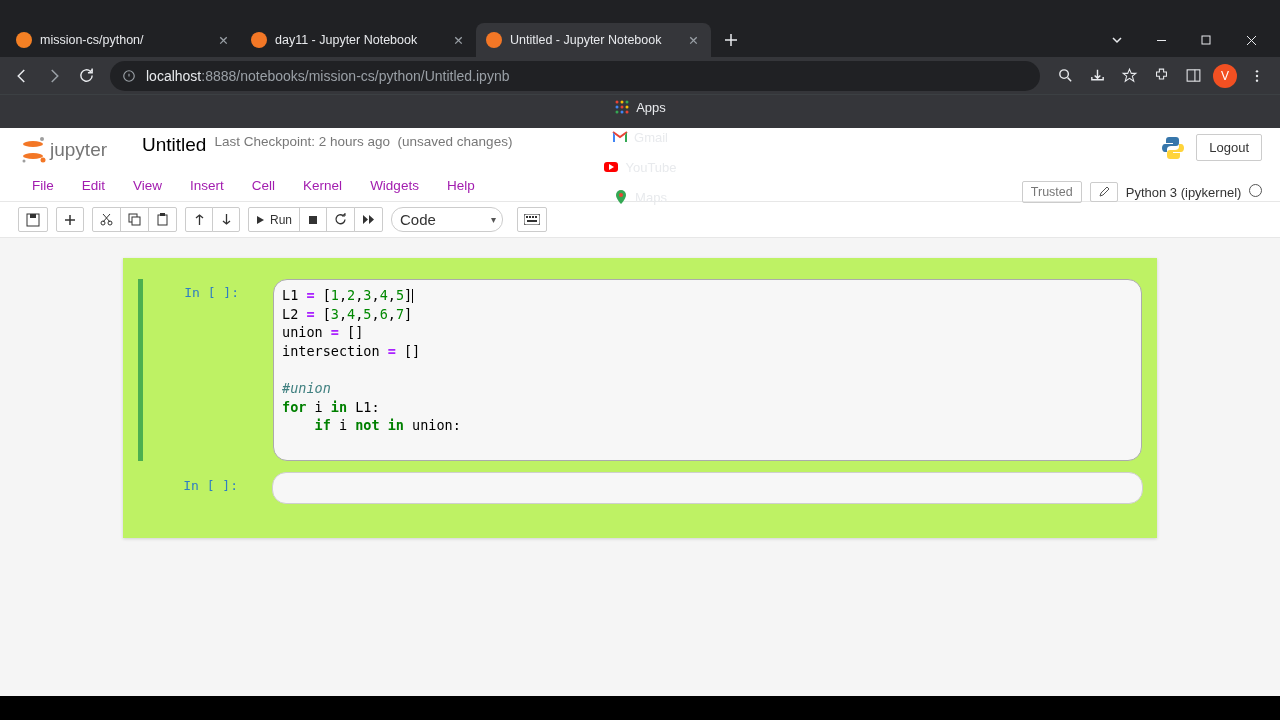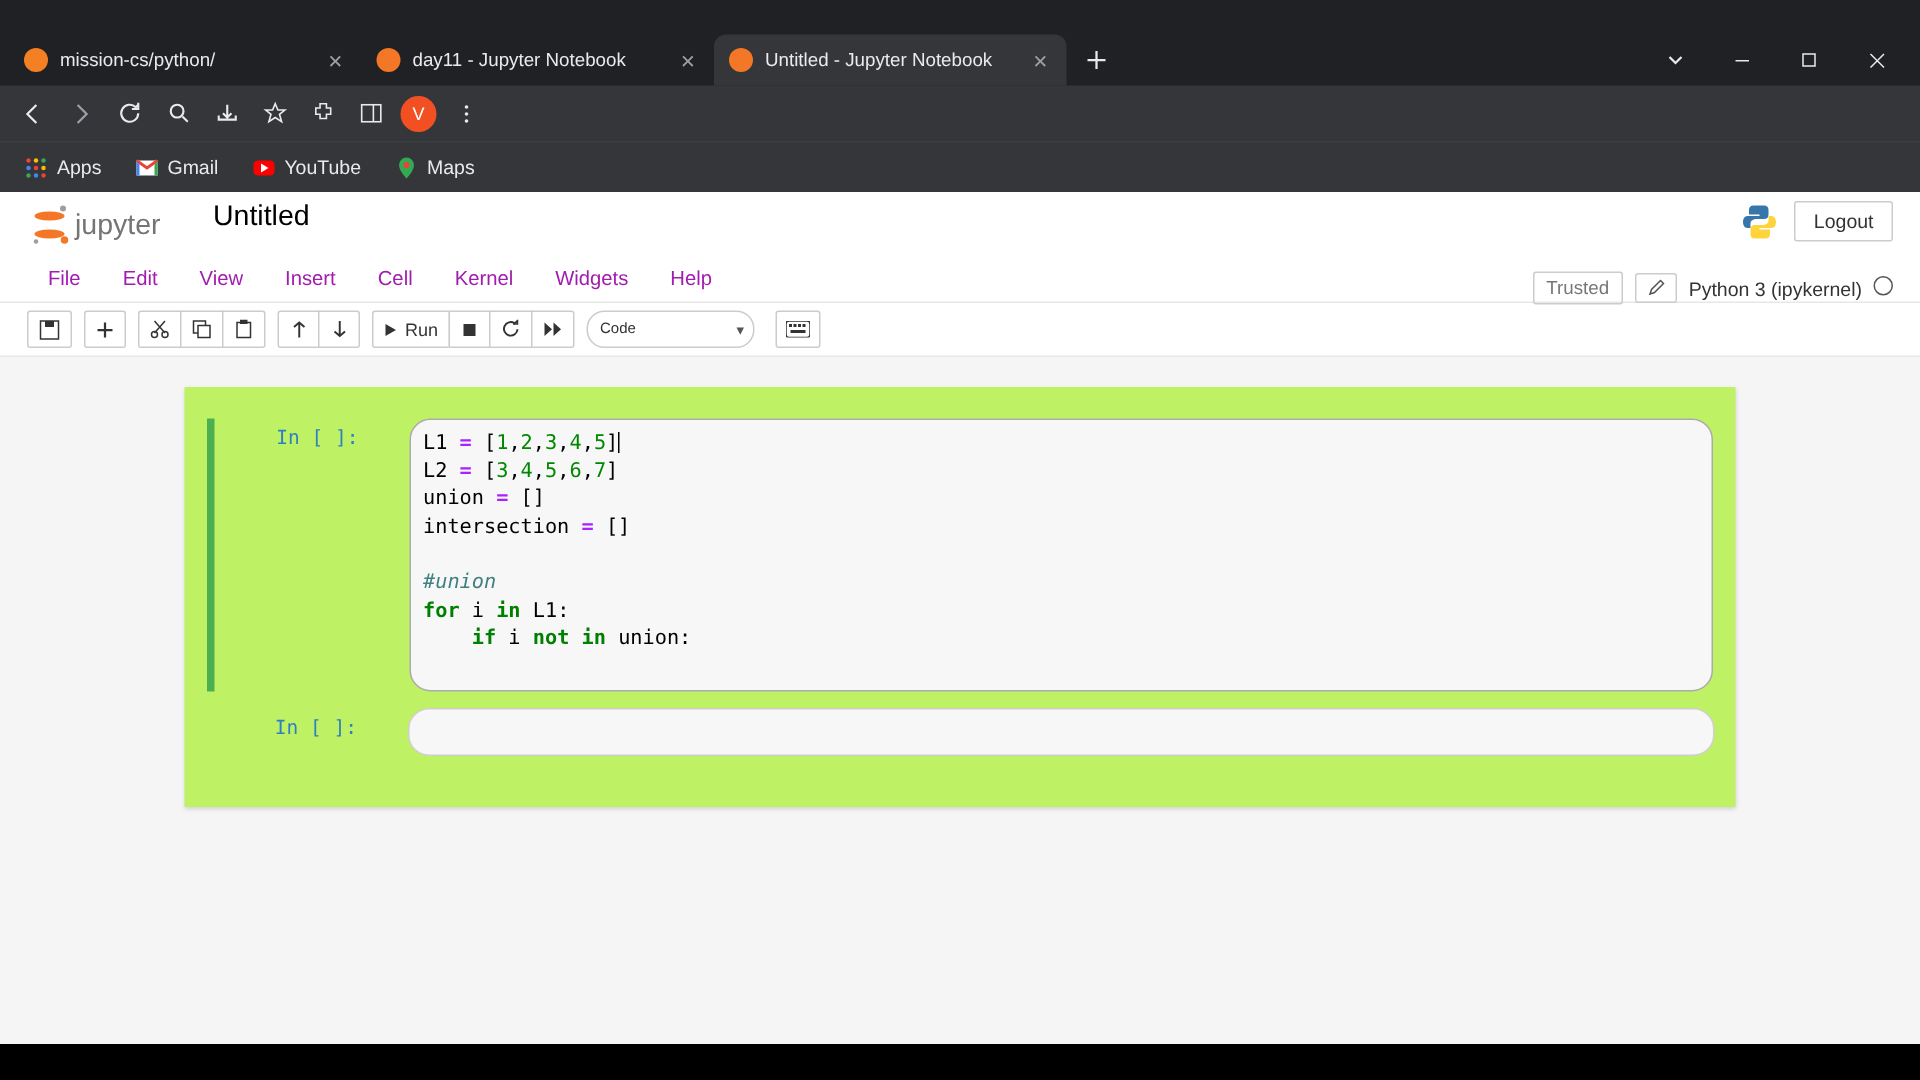--- a/index.html
+++ b/index.html
@@ -21,21 +21,21 @@
 .nav-ico { width: 28px; height: 28px; display: flex; align-items: center; justify-content: center; color: #9aa0a6; }
 .nav-ico.enabled { color: #e8eaed; }
 .omnibox { flex: 1; background: #202124; border-radius: 16px; height: 30px; display: flex; align-items: center; padding: 0 12px; color: #e8eaed; font-size: 14px; margin: 0 6px; }
 .omnibox .secure { color: #9aa0a6; margin-right: 10px; display:flex; }
 .omnibox .host { color: #e8eaed; }
 .omnibox .path { color: #9aa0a6; }
 .right-icons { display: flex; align-items: center; gap: 2px; }
 .right-icons .nav-ico { width: 30px; }
 .avatar-chip { width: 24px; height: 24px; border-radius: 50%; background: #f25022; color: #fff; display: flex; align-items: center; justify-content: center; font-size: 12px; font-weight: 500; }
 
-.bookmark-bar { background: #35363a; height: 34px; display: flex; align-items: center; padding: 0 8px; gap: 6px; border-top: 1px solid #3c4043; }
+.bookmark-bar { background: #35363a; height: 34px; display: flex; align-items: center; padding: 0 8px; gap: 6px; border-top: 1px solid #3c4043; flex-direction: column; }
 .bk-item { display: flex; align-items: center; gap: 6px; padding: 4px 8px; color: #e8eaed; font-size: 13px; border-radius: 4px; }
 .bk-item .bk-favicon { width: 16px; height: 16px; }
 
 
 .page { background: #fff; }
 .jp-header { display: flex; align-items: flex-start; padding: 6px 18px 4px 18px; }
 .jp-logo { width: 110px; height: 32px; margin-right: 14px; }
 .jp-title { font-size: 19px; color: #000; margin-right: 8px; }
 .jp-checkpoint { font-size: 13.5px; color: #777; }
 .jp-checkpoint .unsaved { color: #777; }
@@ -52,21 +52,21 @@
 .kernel-ind { width: 13px; height: 13px; border: 1.5px solid #555; border-radius: 50%; display:inline-block; margin-left:4px; }
 
 .jp-toolbar { display: flex; align-items: center; padding: 3px 18px; border-bottom: 1px solid #e7e7e7; gap: 0; height: 36px; }
 .tb-group { display: flex; margin-right: 8px; }
 .tb-btn { border: 1px solid #ccc; background: #fff; height: 25px; min-width: 28px; padding: 0 7px; display: flex; align-items: center; justify-content: center; color: #333; font-size: 12px; }
 .tb-group .tb-btn:not(:first-child){ margin-left:-1px; }
 .tb-group .tb-btn:first-child{ border-radius:2px 0 0 2px; }
 .tb-group .tb-btn:last-child{ border-radius:0 2px 2px 0; }
 .tb-group.single .tb-btn{ border-radius:2px; }
 .run-btn { display: flex; align-items: center; gap: 4px; }
-.celltype-sel { border: 1px solid #ccc; height: 25px; font-size: 10px; padding: 0 22px 0 8px; background: #fff; color: #333; position: relative; border-radius:12px; min-width:112px; display:flex;align-items:center; }
+.celltype-sel { border: 1px solid #ccc; height: 25px; font-size: 15px; padding: 0 22px 0 8px; background: #fff; color: #333; position: relative; border-radius:12px; min-width:112px; display:flex;align-items:center; }
 .celltype-sel::after { content: "▾"; position: absolute; right: 6px; font-size: 10px; color: #555; }
 .cmd-palette { border: 1px solid #ccc; height: 25px; width: 30px; margin-left: 14px; border-radius:2px;display:flex;align-items:center;justify-content:center; }
 
 .notebook-area { background: #f5f5f5; padding: 20px 0 40px 0; min-height: 560px; }
 .nb-container { background: #bef264; width: 1034px; margin: 0 auto; box-shadow: 0 1px 3px rgba(0,0,0,.15); padding: 14px 8px 28px 8px; }
 
 .cell { display: flex; padding: 4px 6px; margin: 2px 0; }
 .cell.selected { border: 1px solid #66bb6a00; }
 .cell.selected .cell-bar { background: #4caf50; }
 .cell-bar { width: 5px; margin-right: 4px; background: transparent; }
@@ -143,20 +143,31 @@
         <svg width="18" height="18" viewBox="0 0 24 24">
           <path d="M9 4l8 8-8 8" stroke="currentColor" stroke-width="2" fill="none"></path>
         </svg>
       </div>
     <div class="nav-ico enabled">
         <svg width="17" height="17" viewBox="0 0 24 24">
           <path d="M20 12a8 8 0 1 1-2.34-5.66L20 4" stroke="currentColor" stroke-width="2" fill="none"></path>
           <path d="M20 2v6h-6" stroke="currentColor" stroke-width="2" fill="none"></path>
         </svg>
       </div>
+    <div class="omnibox">
+      <span class="secure">
+          <svg width="14" height="14" viewBox="0 0 24 24">
+            <circle cx="12" cy="12" r="9" stroke="#9aa0a6" stroke-width="2" fill="none"></circle>
+            <path d="M12 8v5m0 3v0" stroke="#9aa0a6" stroke-width="2"></path>
+          </svg>
+        </span>
+      <span class="host">localhost</span>
+        <span class="path">:8888</span>
+        <span class="path">/notebooks/mission-cs/python/Untitled.ipynb</span>
+    </div>
     <div class="right-icons">
       <div class="nav-ico">
           <svg width="17" height="17" viewBox="0 0 24 24">
             <circle cx="10" cy="10" r="6" stroke="#e8eaed" stroke-width="2" fill="none"></circle>
             <path d="M15 15l5 5" stroke="#e8eaed" stroke-width="2"></path>
           </svg>
         </div>
       <div class="nav-ico">
           <svg width="17" height="17" viewBox="0 0 24 24">
             <path d="M4 14v4h16v-4M12 4v12m-4-4l4 4 4-4" stroke="#e8eaed" stroke-width="2" fill="none"></path>
@@ -246,20 +257,24 @@
       <svg width="110" height="32" viewBox="0 0 110 32">
           <ellipse cx="15" cy="10" rx="10" ry="3" fill="#f37726"></ellipse>
           <ellipse cx="15" cy="22" rx="10" ry="3" fill="#f37726"></ellipse>
           <circle cx="24" cy="5" r="2" fill="#9e9e9e"></circle>
           <circle cx="6" cy="27" r="1.5" fill="#9e9e9e"></circle>
           <circle cx="25" cy="26" r="2.5" fill="#f37726"></circle>
           <text x="32" y="22" font-family="Helvetica" font-size="19" fill="#757575">jupyter</text>
         </svg>
     </span>
     <span class="jp-title">Untitled</span>
+    <span class="jp-checkpoint">
+      <span>Last Checkpoint: 2 hours ago</span>&nbsp;
+      <span class="unsaved">(unsaved changes)</span>
+    </span>
     <div class="jp-header-right">
       <span class="py-logo">
         <svg width="26" height="26" viewBox="0 0 26 26">
             <path d="M12 2h-3c-2 0-3 1-3 3v3h7V9H5c-2 0-3 2-3 4s1 4 3 4h2v-3c0-2 2-3 4-3h5c2 0 3-1 3-3V5c0-2-1-3-3-3z" fill="#3776ab"></path>
             <path d="M14 24h3c2 0 3-1 3-3v-3h-7v-1h8c2 0 3-2 3-4s-1-4-3-4h-2v3c0 2-2 3-4 3h-5c-2 0-3 1-3 3v3c0 2 1 3 3 3z" fill="#ffd43b"></path>
           </svg>
       </span>
       <button class="logout-btn">Logout</button>
     </div>
   </div>

